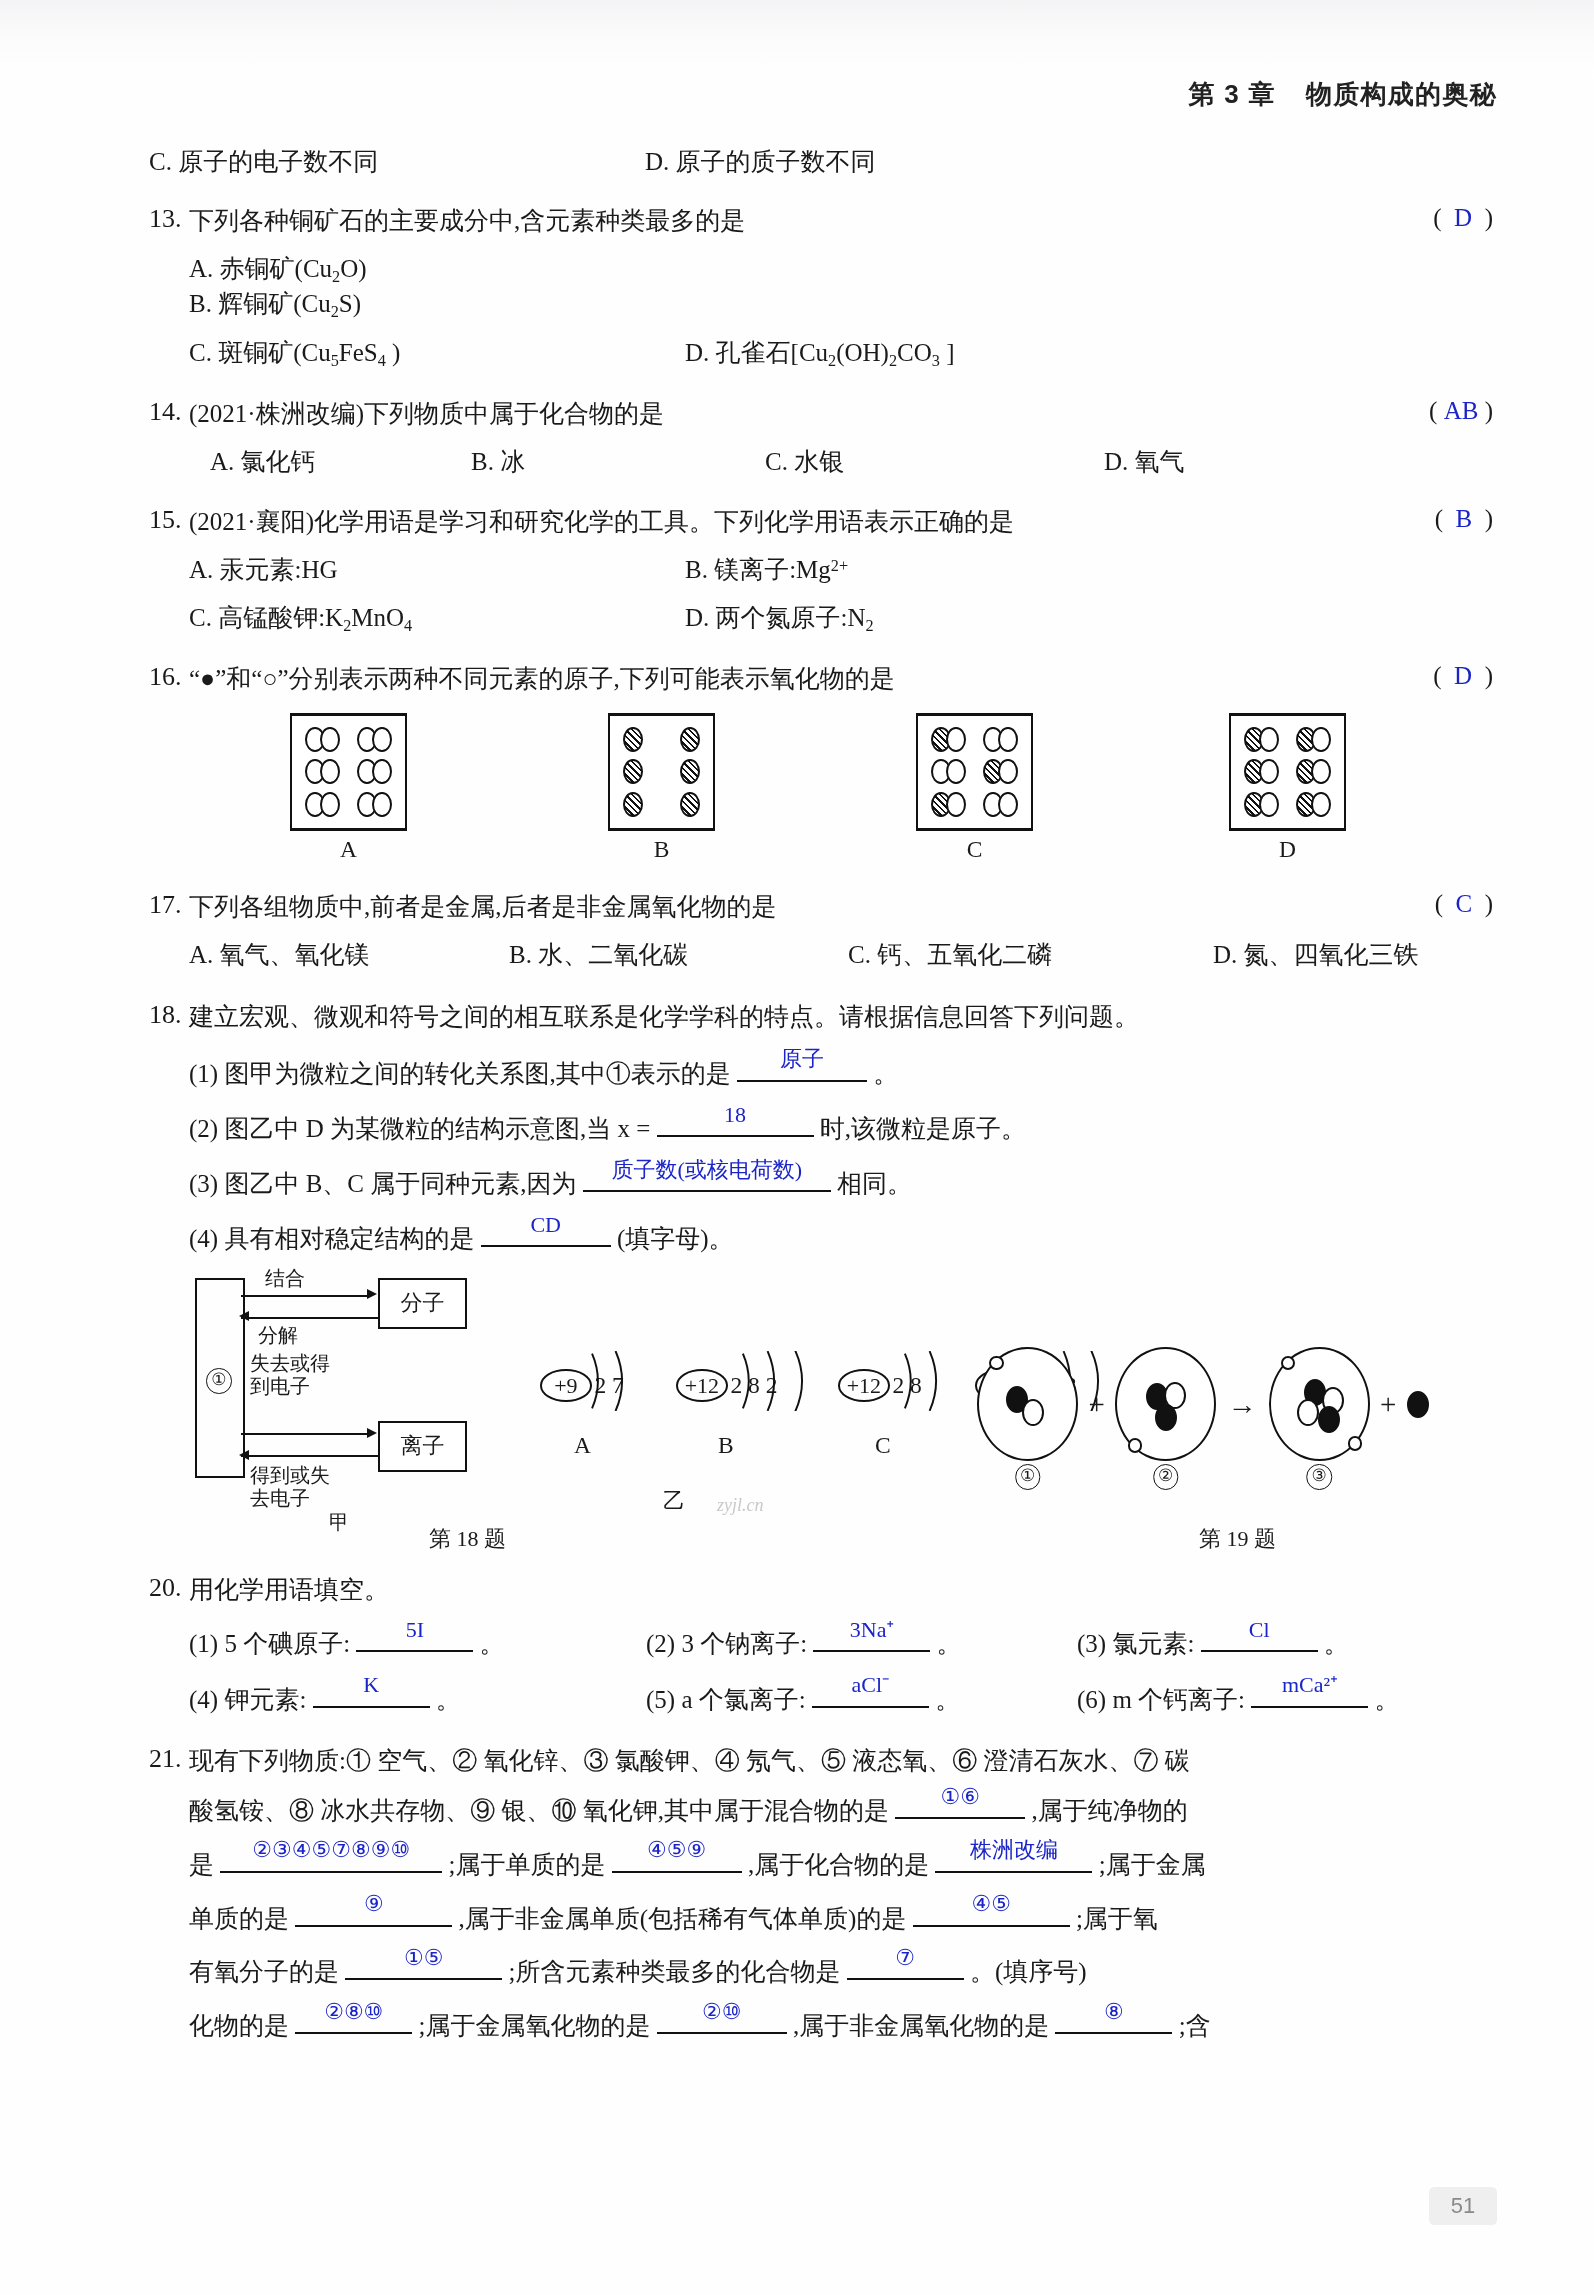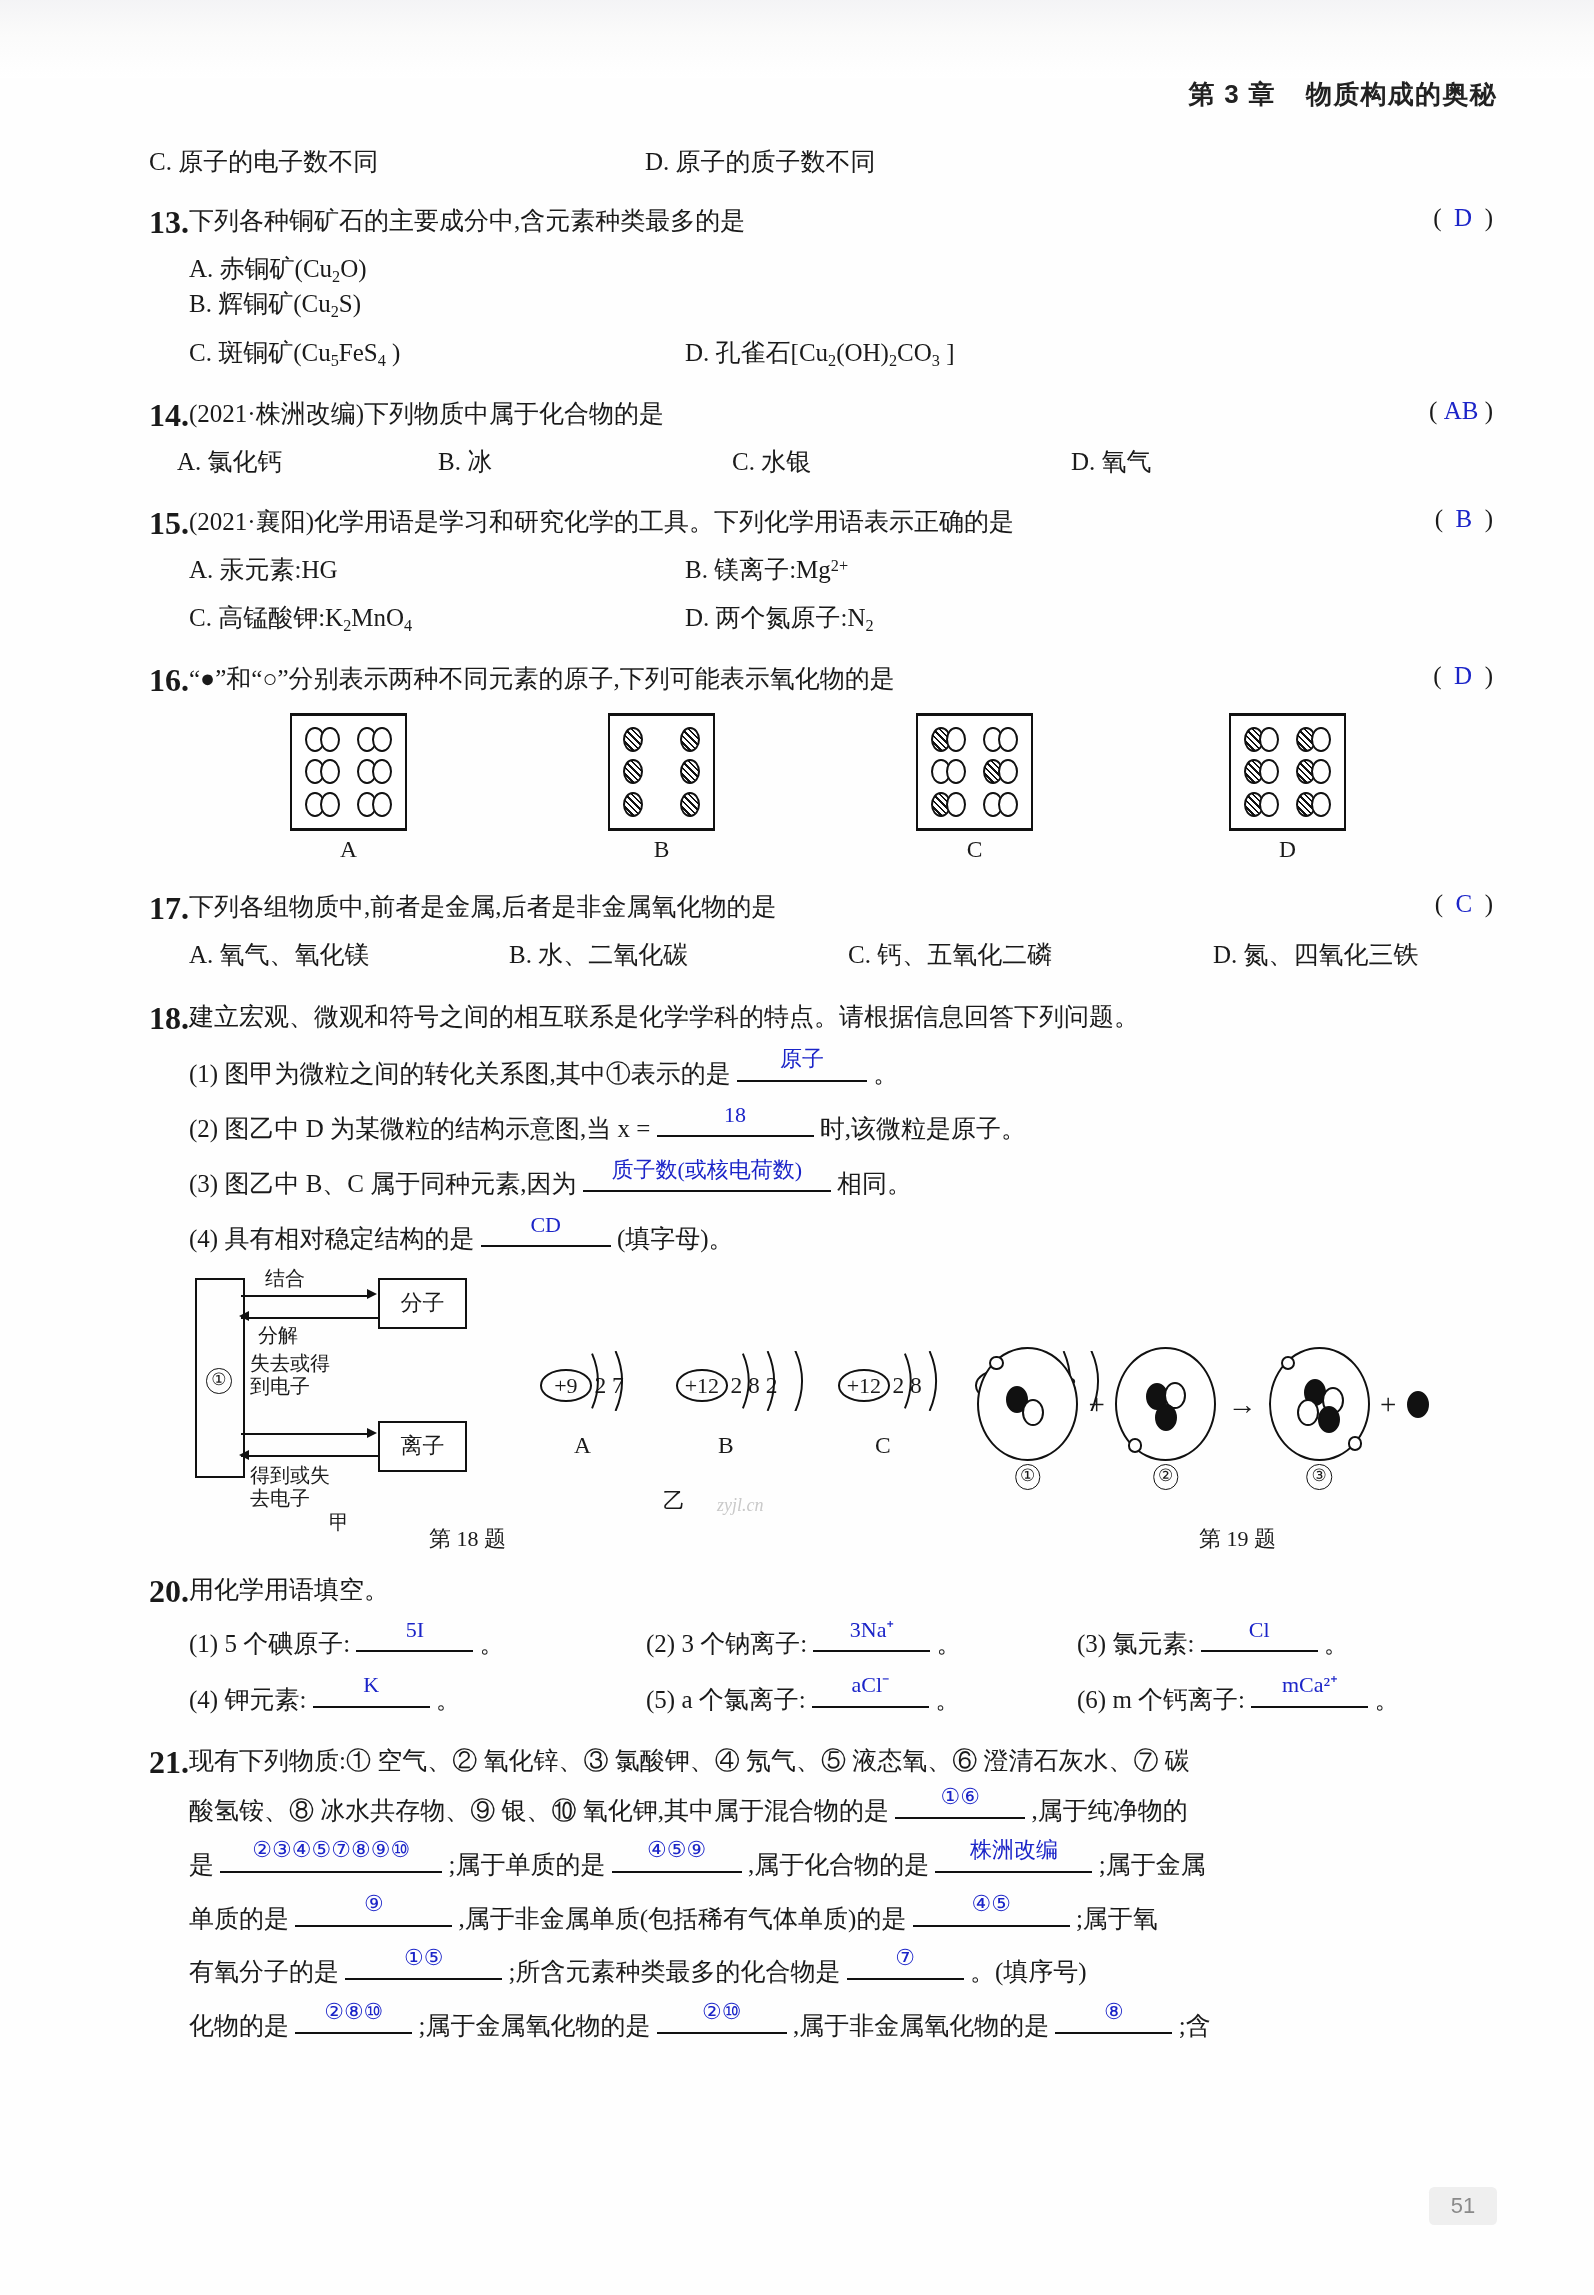--- a/index.html
+++ b/index.html
@@ -15,21 +15,21 @@
 
   
   .header{position:absolute;top:77px;right:97px;font-size:26px;font-weight:bold;
      letter-spacing:1.3px;color:#222;font-family:"Liberation Sans","DejaVu Sans",sans-serif;}
   .header .gap{display:inline-block;width:30px;}
 
   
   .content{position:absolute;left:149px;top:145px;width:1344px;}
 
   .qrow{position:relative;margin-bottom:0;}
-  .qnum{position:absolute;left:0;top:0;font-weight:bold;font-size:32px;
+  .qnum{position:absolute;left:0;top:0;font-weight:normal;font-size:26px;
         font-family:"Liberation Serif",serif;}
   .qbody{margin-left:40px;}
 
   .stem{font-size:25px;line-height:1.35;}
   .ans-paren{position:absolute;right:0;top:0;font-size:25px;white-space:nowrap;}
   .blue{color:#1b24c8;}
 
   .opts{display:flex;font-size:25px;margin-top:14.4px;}
   .opt{white-space:nowrap;}
 
@@ -143,21 +143,21 @@
         <div class="opt">D. 孔雀石[Cu<sub>2</sub>(OH)<sub>2</sub>CO<sub>3</sub> ]</div>
       </div>
     </div>
 
     <div class="qrow" style="margin-top:27px;">
       <div class="qnum">14.</div>
       <div class="qbody">
         <div class="stem">(2021·株洲改编)下列物质中属于化合物的是</div>
       </div>
       <div class="ans-paren">(&nbsp;<span class="blue">AB</span>&nbsp;)</div>
-      <div class="opts" style="margin-left:28px;">
+      <div class="opts" style="margin-left:61px;">
         <div class="opt" style="width:261px;">A. 氯化钙</div>
         <div class="opt" style="width:294px;">B. 冰</div>
         <div class="opt" style="width:339px;">C. 水银</div>
         <div class="opt">D. 氧气</div>
       </div>
     </div>
 
     <div class="qrow" style="margin-top:27px;">
       <div class="qnum">15.</div>
       <div class="qbody">

